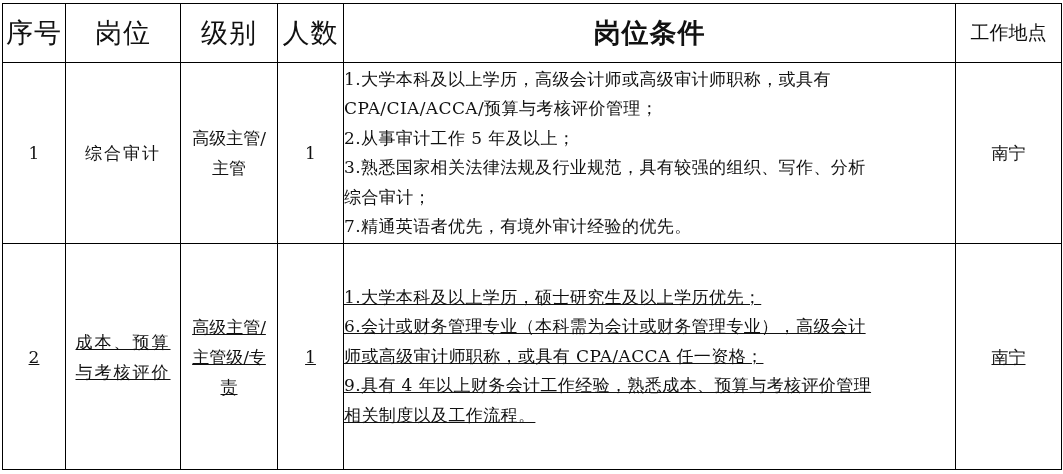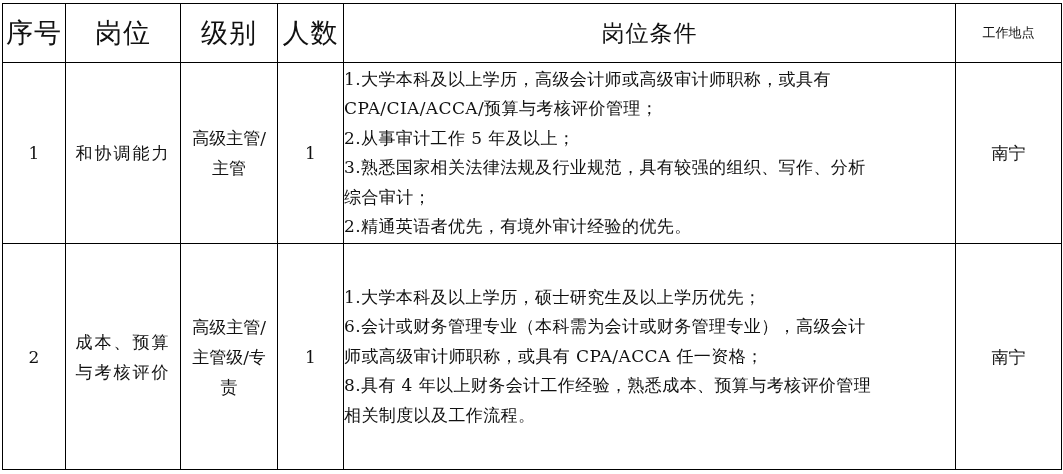--- a/index.html
+++ b/index.html
@@ -18,40 +18,40 @@
   }
   th {
     font-family: "DejaVu Sans", sans-serif;
     font-weight: normal;
     height: 58px;
     font-size: 27px;
     text-align: center;
     vertical-align: middle;
     letter-spacing: 1px;
   }
-  th.small { font-size: 13px; letter-spacing: 0; }
-  th.req-h { font-size: 23px; }
+  th.small { font-size: 19px; letter-spacing: 0; }
+  th.req-h { font-size: 27px; font-weight: bold; }
   td {
     font-family: "DejaVu Serif", serif;
     font-size: 17px;
     text-align: center;
     vertical-align: middle;
     line-height: 30px;
     color: #222;
   }
   td.req {
     text-align: left;
     padding: 0 2px 0 2px;
     font-size: 17px;
     line-height: 29.5px;
     letter-spacing: 0.4px;
   }
   td.req div { white-space: nowrap; }
   tr.r1 td { height: 180px; }
-  tr.r2 td { height: 225px; }
+  tr.r2 td { height: 225px; text-decoration: underline; }
   td.pos { letter-spacing: 2px; }
 </style>
 </head>
 <body>
 
 <table class="jobs">
   <colgroup>
     <col style="width:63px">
     <col style="width:115px">
     <col style="width:97px">
@@ -65,51 +65,51 @@
       <th>岗位</th>
       <th>级别</th>
       <th>人数</th>
       <th class="req-h">岗位条件</th>
       <th class="small">工作地点</th>
     </tr>
   </thead>
   <tbody>
     <tr class="r1">
       <td>1</td>
-      <td class="pos">和协调能力</td>
+      <td class="pos">综合审计</td>
       <td>
         <div>高级主管/</div>
         <div>主管</div>
       </td>
       <td>1</td>
       <td class="req">
         <div>1.大学本科及以上学历，高级会计师或高级审计师职称，或具有</div>
         <div>CPA/CIA/ACCA/预算与考核评价管理；</div>
         <div>2.从事审计工作 5 年及以上；</div>
         <div>3.熟悉国家相关法律法规及行业规范，具有较强的组织、写作、分析</div>
         <div>综合审计；</div>
-        <div>2.精通英语者优先，有境外审计经验的优先。</div>
+        <div>7.精通英语者优先，有境外审计经验的优先。</div>
       </td>
       <td>南宁</td>
     </tr>
     <tr class="r2">
       <td>2</td>
       <td class="pos">
         <div>成本、预算</div>
         <div>与考核评价</div>
       </td>
       <td>
         <div>高级主管/</div>
         <div>主管级/专</div>
         <div>责</div>
       </td>
       <td>1</td>
       <td class="req">
         <div>1.大学本科及以上学历，硕士研究生及以上学历优先；</div>
         <div>6.会计或财务管理专业（本科需为会计或财务管理专业），高级会计</div>
         <div>师或高级审计师职称，或具有 CPA/ACCA 任一资格；</div>
-        <div>8.具有 4 年以上财务会计工作经验，熟悉成本、预算与考核评价管理</div>
+        <div>9.具有 4 年以上财务会计工作经验，熟悉成本、预算与考核评价管理</div>
         <div>相关制度以及工作流程。</div>
       </td>
       <td>南宁</td>
     </tr>
   </tbody>
 </table>
 
 </body></html>

